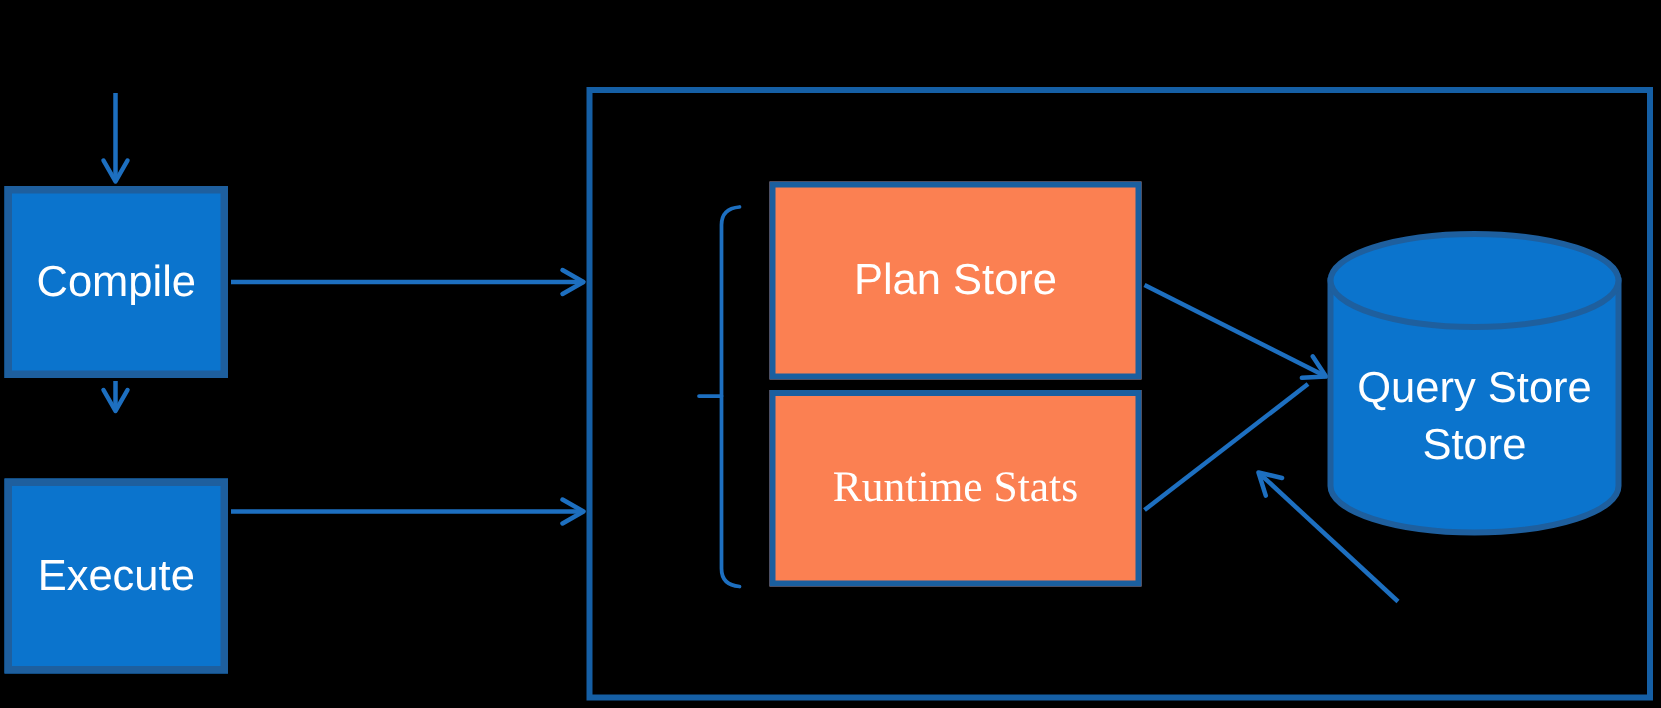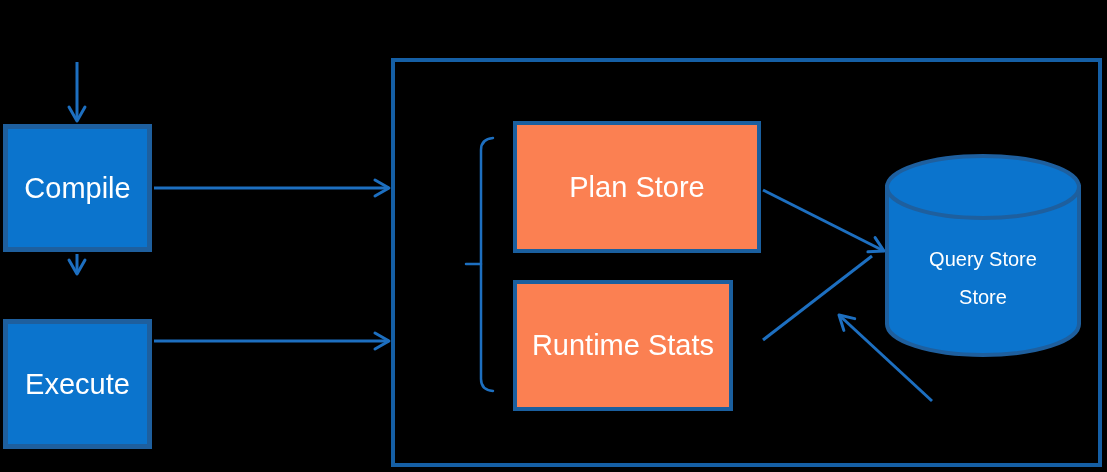--- a/index.html
+++ b/index.html
@@ -31,25 +31,25 @@
   .container-box{
     position:absolute;
     box-sizing:border-box;
     border:4px solid #155fa5;
     background:transparent;
   }
   #compile-node{left:3px;top:124px;width:149px;height:128px;}
   #execute-node{left:3px;top:277px;width:149px;height:130px;margin-top:42px;}
   #query-store-container{left:391px;top:58px;width:711px;height:409px;}
   #plan-store-node{left:513px;top:121px;width:248px;height:132px;text-align:center;}
-  #runtime-stats-node{left:513px;top:280px;width:220px;height:131px;}
+  #runtime-stats-node{left:513px;top:260px;width:248px;height:131px;font-family:Liberation Serif, serif;}
   #cylinder-label{
     position:absolute;
     left:887px;top:240px;width:192px;height:76px;
-    color:#ffffff;font-size:20px;line-height:38px;text-align:center;
+    color:#ffffff;font-size:29px;line-height:38px;text-align:center;
   }
 </style>
 </head>
 <body>
 
 <div class="stage">
 
   <div class="container-box" id="query-store-container"></div>
 
   <svg width="1107" height="472" viewBox="0 0 1107 472">

